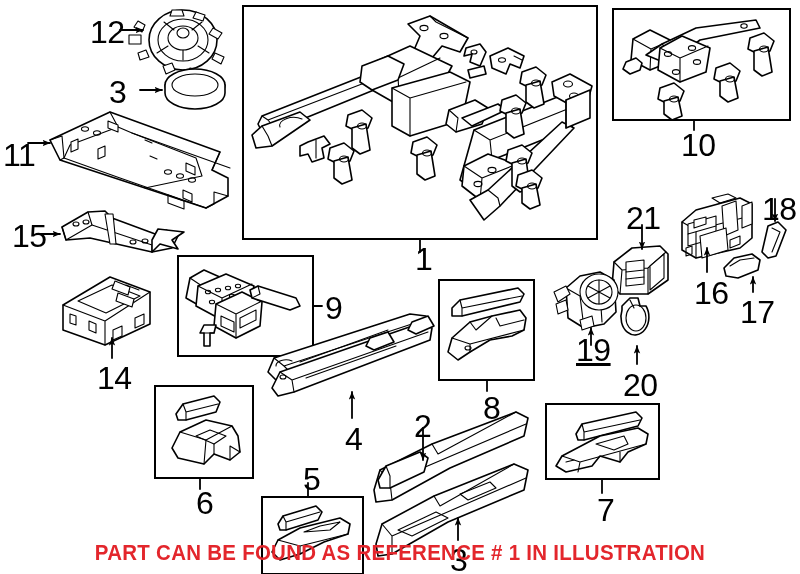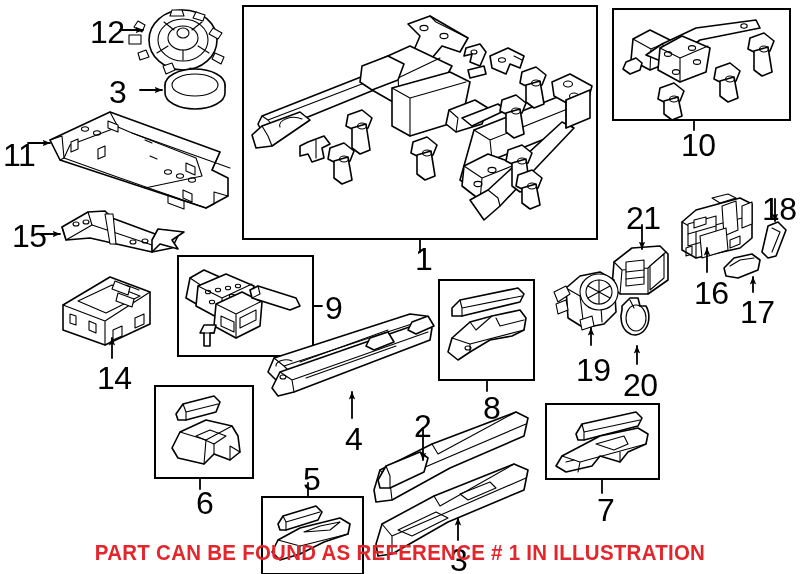--- a/index.html
+++ b/index.html
@@ -453,19 +453,19 @@
   <div class="callout" style="left:325px; top:292px;">9</div>
   <div class="callout" style="left:681px; top:129px;">10</div>
   <div class="callout" style="left:3px;   top:130px;margin-top:9px;">11</div>
   <div class="callout" style="left:90px;  top:16px;">12</div>
   <div class="callout" style="left:109px; top:76px;">3</div>
   <div class="callout" style="left:97px;  top:362px;">14</div>
   <div class="callout" style="left:12px;  top:220px;text-align:right;">15</div>
   <div class="callout" style="left:694px; top:277px;">16</div>
   <div class="callout" style="left:740px; top:296px;text-align:center;">17</div>
   <div class="callout" style="left:762px; top:193px;">18</div>
-  <div class="callout" style="left:576px; top:354px;">19</div>
+  <div class="callout" style="left:576px; top:334px;text-decoration:underline;">19</div>
   <div class="callout" style="left:623px; top:369px;">20</div>
   <div class="callout" style="left:626px; top:202px;">21</div>
 
   <div class="footer-note">PART CAN BE FOUND AS REFERENCE # 1 IN ILLUSTRATION</div>
 
 </div>
 
 </body></html>

